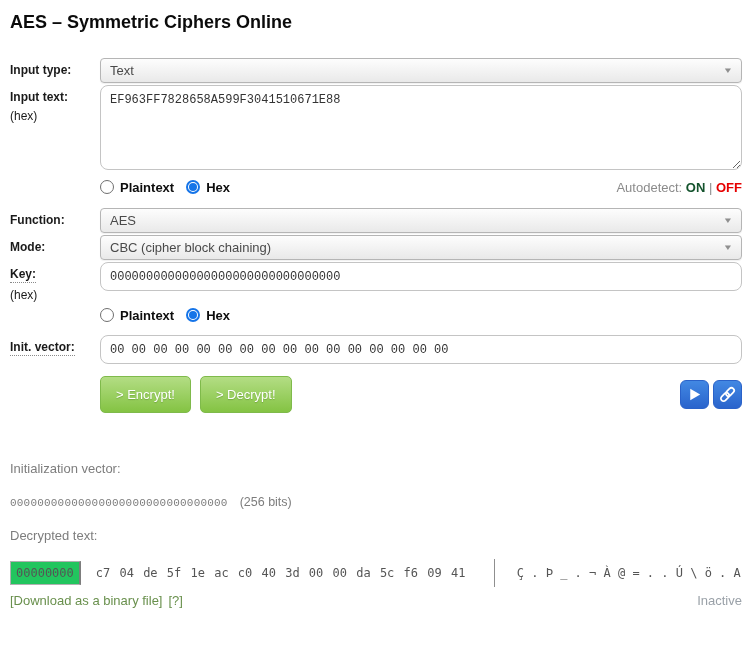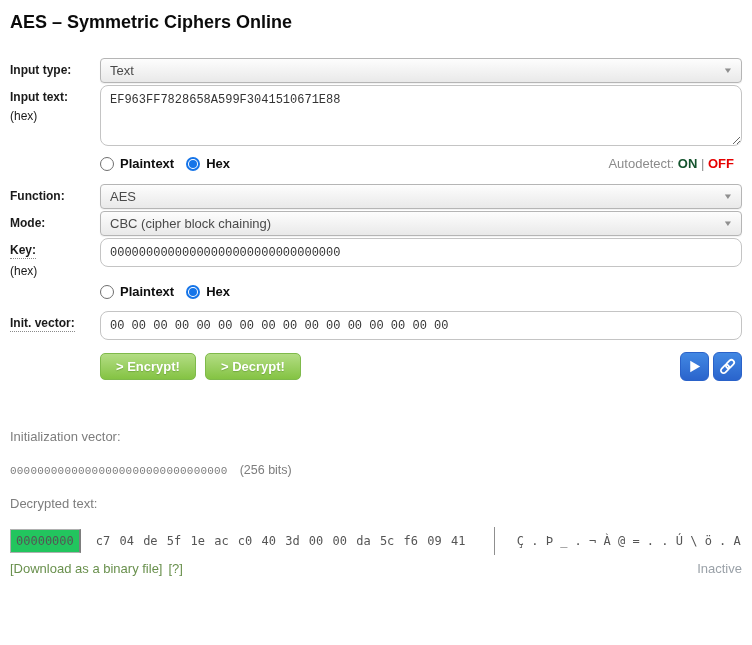--- a/index.html
+++ b/index.html
@@ -20,43 +20,43 @@
   .lblcol .sub{display:block;font-weight:normal;margin-top:5px;color:#1a1a1a}
   .dotted{display:inline-block;border-bottom:1px dotted #8a8a8a;padding-bottom:1px}
   .fieldcol{flex:1;min-width:0}
 
   .select{height:25px;border:1px solid #b5b5b5;border-radius:4px;
     background:linear-gradient(#fdfdfd,#e9e9e9);
     display:flex;align-items:center;justify-content:space-between;
     padding:0 9px;font-size:13px;color:#4a4a4a;box-shadow:0 1px 1px rgba(0,0,0,.06);cursor:default}
   .select .arrow{font-size:8px;color:#8f8f8f;transform:scaleX(1.3)}
 
-  textarea.bigtext{width:100%;height:61px;border:1px solid #c4c4c4;border-radius:8px;
+  textarea.bigtext{width:100%;height:85px;border:1px solid #c4c4c4;border-radius:8px;
     font-family:"Liberation Mono","DejaVu Sans Mono",monospace;font-size:12px;color:#333;
     padding:7px 9px;resize:both;outline:none;line-height:15px}
   input.txt{width:100%;height:29px;border:1px solid #c4c4c4;border-radius:8px;
     font-family:"Liberation Mono","DejaVu Sans Mono",monospace;font-size:12px;color:#333;
     padding:0 9px;outline:none}
 
-  .radiorow{display:flex;align-items:flex-end;margin:-2px 8px 13px 0}
+  .radiorow{display:flex;align-items:flex-start;margin:-2px 0 13px 0}
   .radiorow .pad{flex:0 0 90px}
   .radio{width:14px;height:14px;border:1px solid #6f6f6f;border-radius:50%;background:#fff;display:inline-block;position:relative}
   .radio.checked{border:2px solid var(--radio-blue)}
   .radio.checked::after{content:"";position:absolute;left:1px;top:1px;right:1px;bottom:1px;
     background:var(--radio-blue);border-radius:50%}
   .radiolabel{font-size:13px;font-weight:bold;color:#0d0d0d;margin:0 12px 0 6px;cursor:default}
 
   .autodetect{margin-left:auto;font-size:13px;color:#8b8b8b}
   .autodetect .on{color:#14532d;font-weight:bold;cursor:pointer}
   .autodetect .off{color:var(--off-red);font-weight:bold;cursor:pointer}
 
   .btnrow{display:flex;align-items:center;margin-top:12px}
   .btnrow .pad{flex:0 0 90px}
-  button.green{height:27px;padding:0 15px;margin-right:9px;border:1px solid #7fba4b;border-radius:5px;
-    background:linear-gradient(#b3dd84,#84c343);color:#fff;font-size:13px;font-weight:bold;
+  button.green{height:37px;padding:0 15px;margin-right:9px;border:1px solid #7fba4b;border-radius:5px;
+    background:linear-gradient(#b3dd84,#84c343);color:#fff;font-size:13px;font-weight:normal;
     font-family:"Liberation Sans",sans-serif;text-shadow:0 1px 1px rgba(60,110,20,.35);cursor:pointer}
   .bluebtns{margin-left:auto;display:flex;gap:4px}
   button.blue{width:29px;height:29px;border:1px solid #2a62c9;border-radius:6px;
     background:linear-gradient(#4288e3,#2a64cc);display:flex;align-items:center;justify-content:center;
     padding:0;cursor:pointer}
 
   .outhead{font-size:13px;color:#7d7d7d;margin:0}
   .ivhead{margin-top:48px}
   .ivline{margin-top:19px;font-size:12px;color:#7d7d7d;display:flex;align-items:baseline}
   .ivline .val{font-family:"Liberation Mono","DejaVu Sans Mono",monospace;font-size:11px;letter-spacing:.2px}

